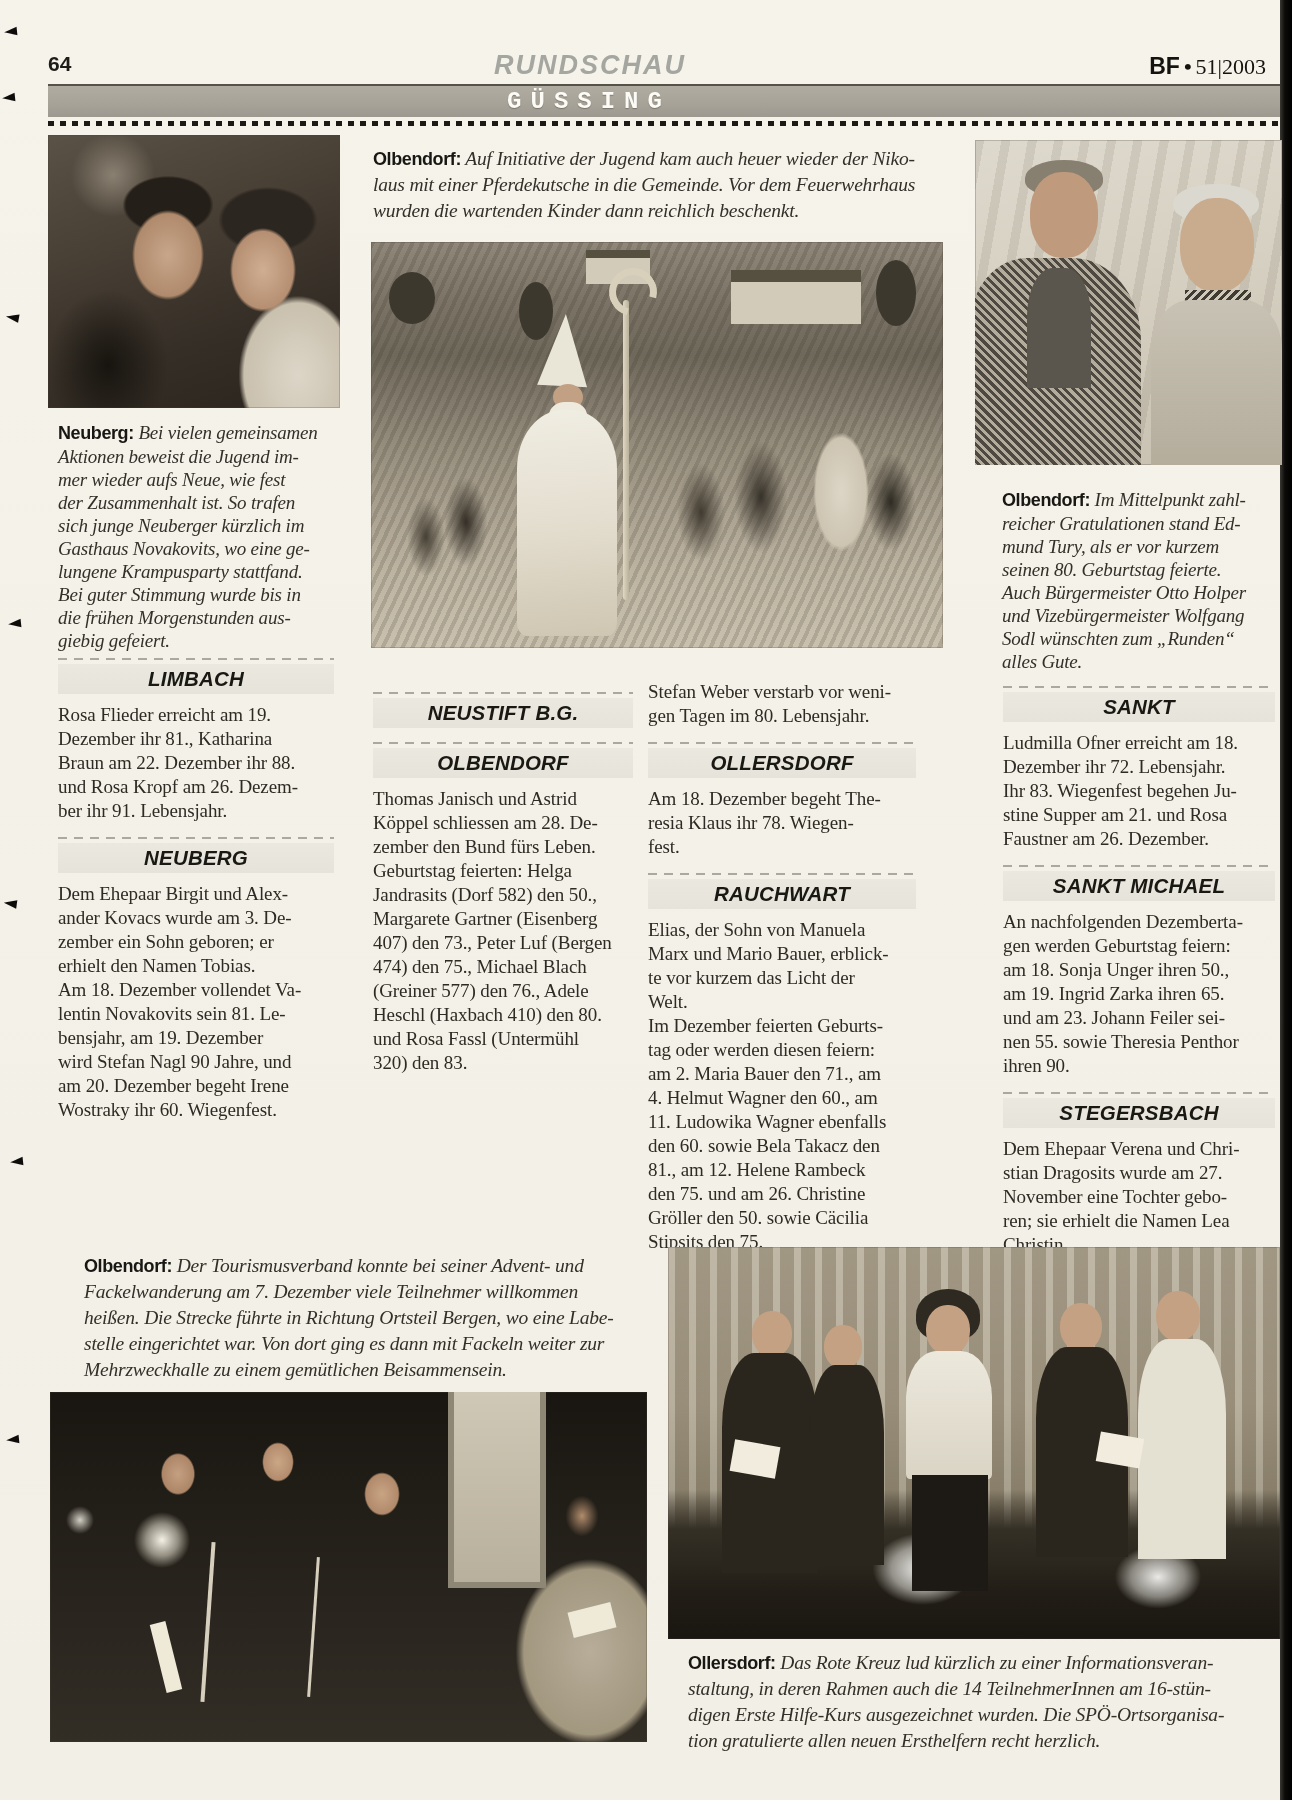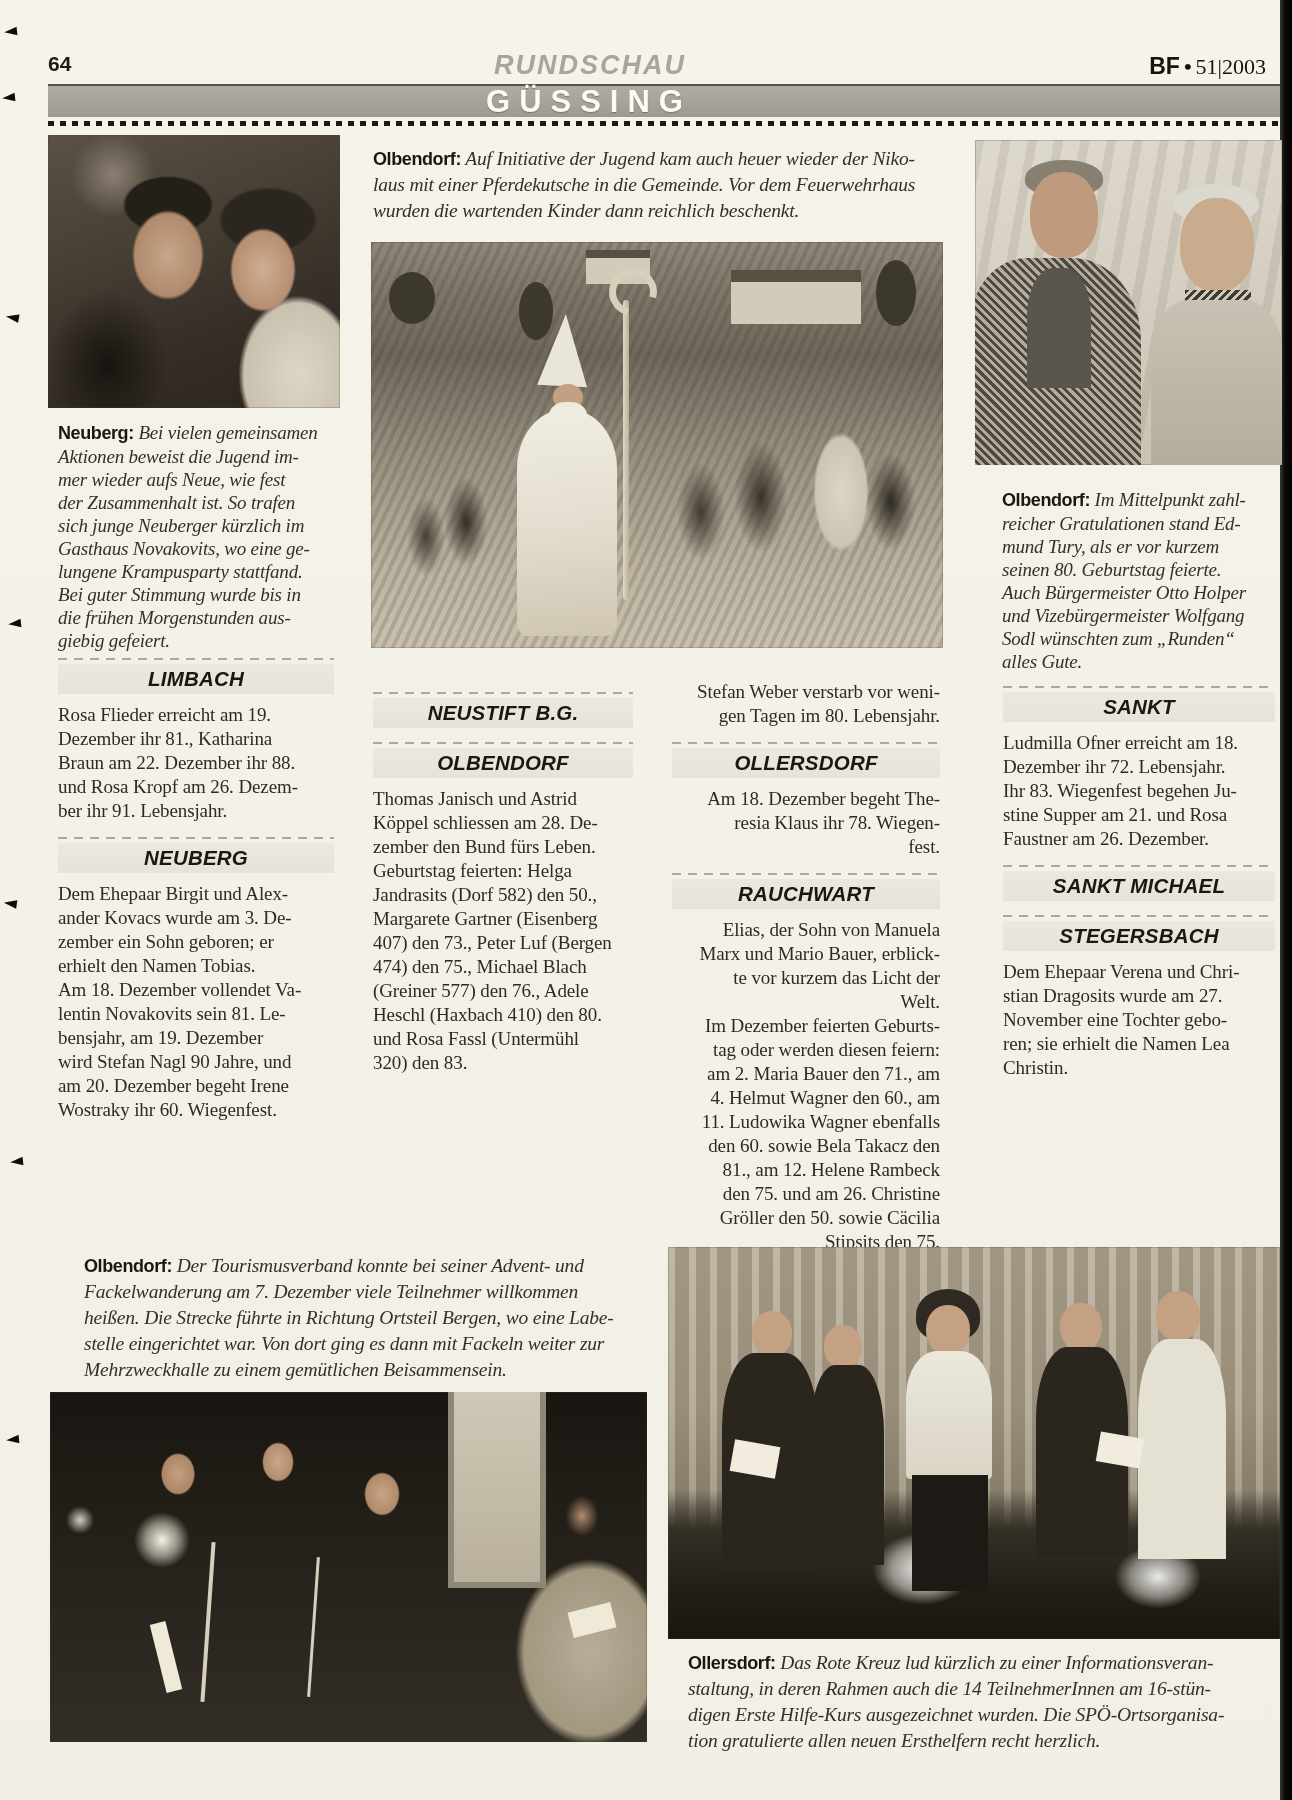--- a/index.html
+++ b/index.html
@@ -21,21 +21,21 @@
   .masthead{position:absolute; left:0; top:50px; width:1180px; text-align:center;
     font-family:"Liberation Sans",sans-serif; font-weight:bold; font-style:italic;
     font-size:27px; letter-spacing:2px; color:#a5a6a0;}
   .issue{position:absolute; right:26px; top:53px; font-size:22px; color:#15130f; white-space:nowrap;}
   .issue b{font-family:"Liberation Sans",sans-serif; font-size:23px;}
   .issue .sep{padding:0 4px; font-weight:bold;}
   .banner{position:absolute; left:48px; top:84px; width:1232px; height:31px;
     background:linear-gradient(180deg,#b0aca2 0%,#a6a298 60%,#9d9990 100%);
     border-top:2px solid #55524a;
     display:flex; align-items:center; justify-content:center;}
-  .banner span{font-family:Liberation Sans, sans-serif; font-weight:bold; font-size:31px;
+  .banner span{font-family:Liberation Mono, monospace; font-weight:bold; font-size:24px;
     letter-spacing:9px; color:#fcfbf6; padding-right:150px; text-shadow:0 1px 1px rgba(60,55,45,.4);}
   .dotted-rule{position:absolute; left:48px; top:121px; width:1232px; height:5px;
     background:repeating-linear-gradient(90deg,#1a1916 0 6px,transparent 6px 12px);}
   
   .cap{position:absolute; margin:0; white-space:pre-line;
     font-style:italic; font-size:19px; line-height:23px; letter-spacing:-0.2px; color:#33302a;}
   .cap b{font-style:normal; font-family:"Liberation Sans",sans-serif;
     font-weight:bold; font-size:18px; letter-spacing:-0.4px; color:#191713;}
   .cap-wide{font-size:19.5px; line-height:26px;}
   
@@ -247,21 +247,21 @@
 Margarete Gartner (Eisenberg
 407) den 73., Peter Luf (Bergen
 474) den 75., Michael Blach
 (Greiner 577) den 76., Adele
 Heschl (Haxbach 410) den 80.
 und Rosa Fassl (Untermühl
 320) den 83.</p>
     </div>
   </div>
 
-  <div class="col" style="left:672px;top:680px;width:268px;text-align:right;">
+  <div class="col" style="left:648px;top:680px;width:268px;">
     <div class="section">
       <p class="body-txt">Stefan Weber verstarb vor weni-
 gen Tagen im 80. Lebensjahr.</p>
     </div>
     <div class="section">
       <div class="sec-rule"></div>
       <div class="sec-strip">
           <span class="sec-title">OLLERSDORF</span>
         </div>
       <p class="body-txt">Am 18. Dezember begeht The-
@@ -300,20 +300,27 @@
 Dezember ihr 72. Lebensjahr.
 Ihr 83. Wiegenfest begehen Ju-
 stine Supper am 21. und Rosa
 Faustner am 26. Dezember.</p>
     </div>
     <div class="section">
       <div class="sec-rule"></div>
       <div class="sec-strip">
           <span class="sec-title">SANKT MICHAEL</span>
         </div>
+      <p class="body-txt">An nachfolgenden Dezemberta-
+gen werden Geburtstag feiern:
+am 18. Sonja Unger ihren 50.,
+am 19. Ingrid Zarka ihren 65.
+und am 23. Johann Feiler sei-
+nen 55. sowie Theresia Penthor
+ihren 90.</p>
     </div>
     <div class="section">
       <div class="sec-rule"></div>
       <div class="sec-strip">
           <span class="sec-title">STEGERSBACH</span>
         </div>
       <p class="body-txt">Dem Ehepaar Verena und Chri-
 stian Dragosits wurde am 27.
 November eine Tochter gebo-
 ren; sie erhielt die Namen Lea

